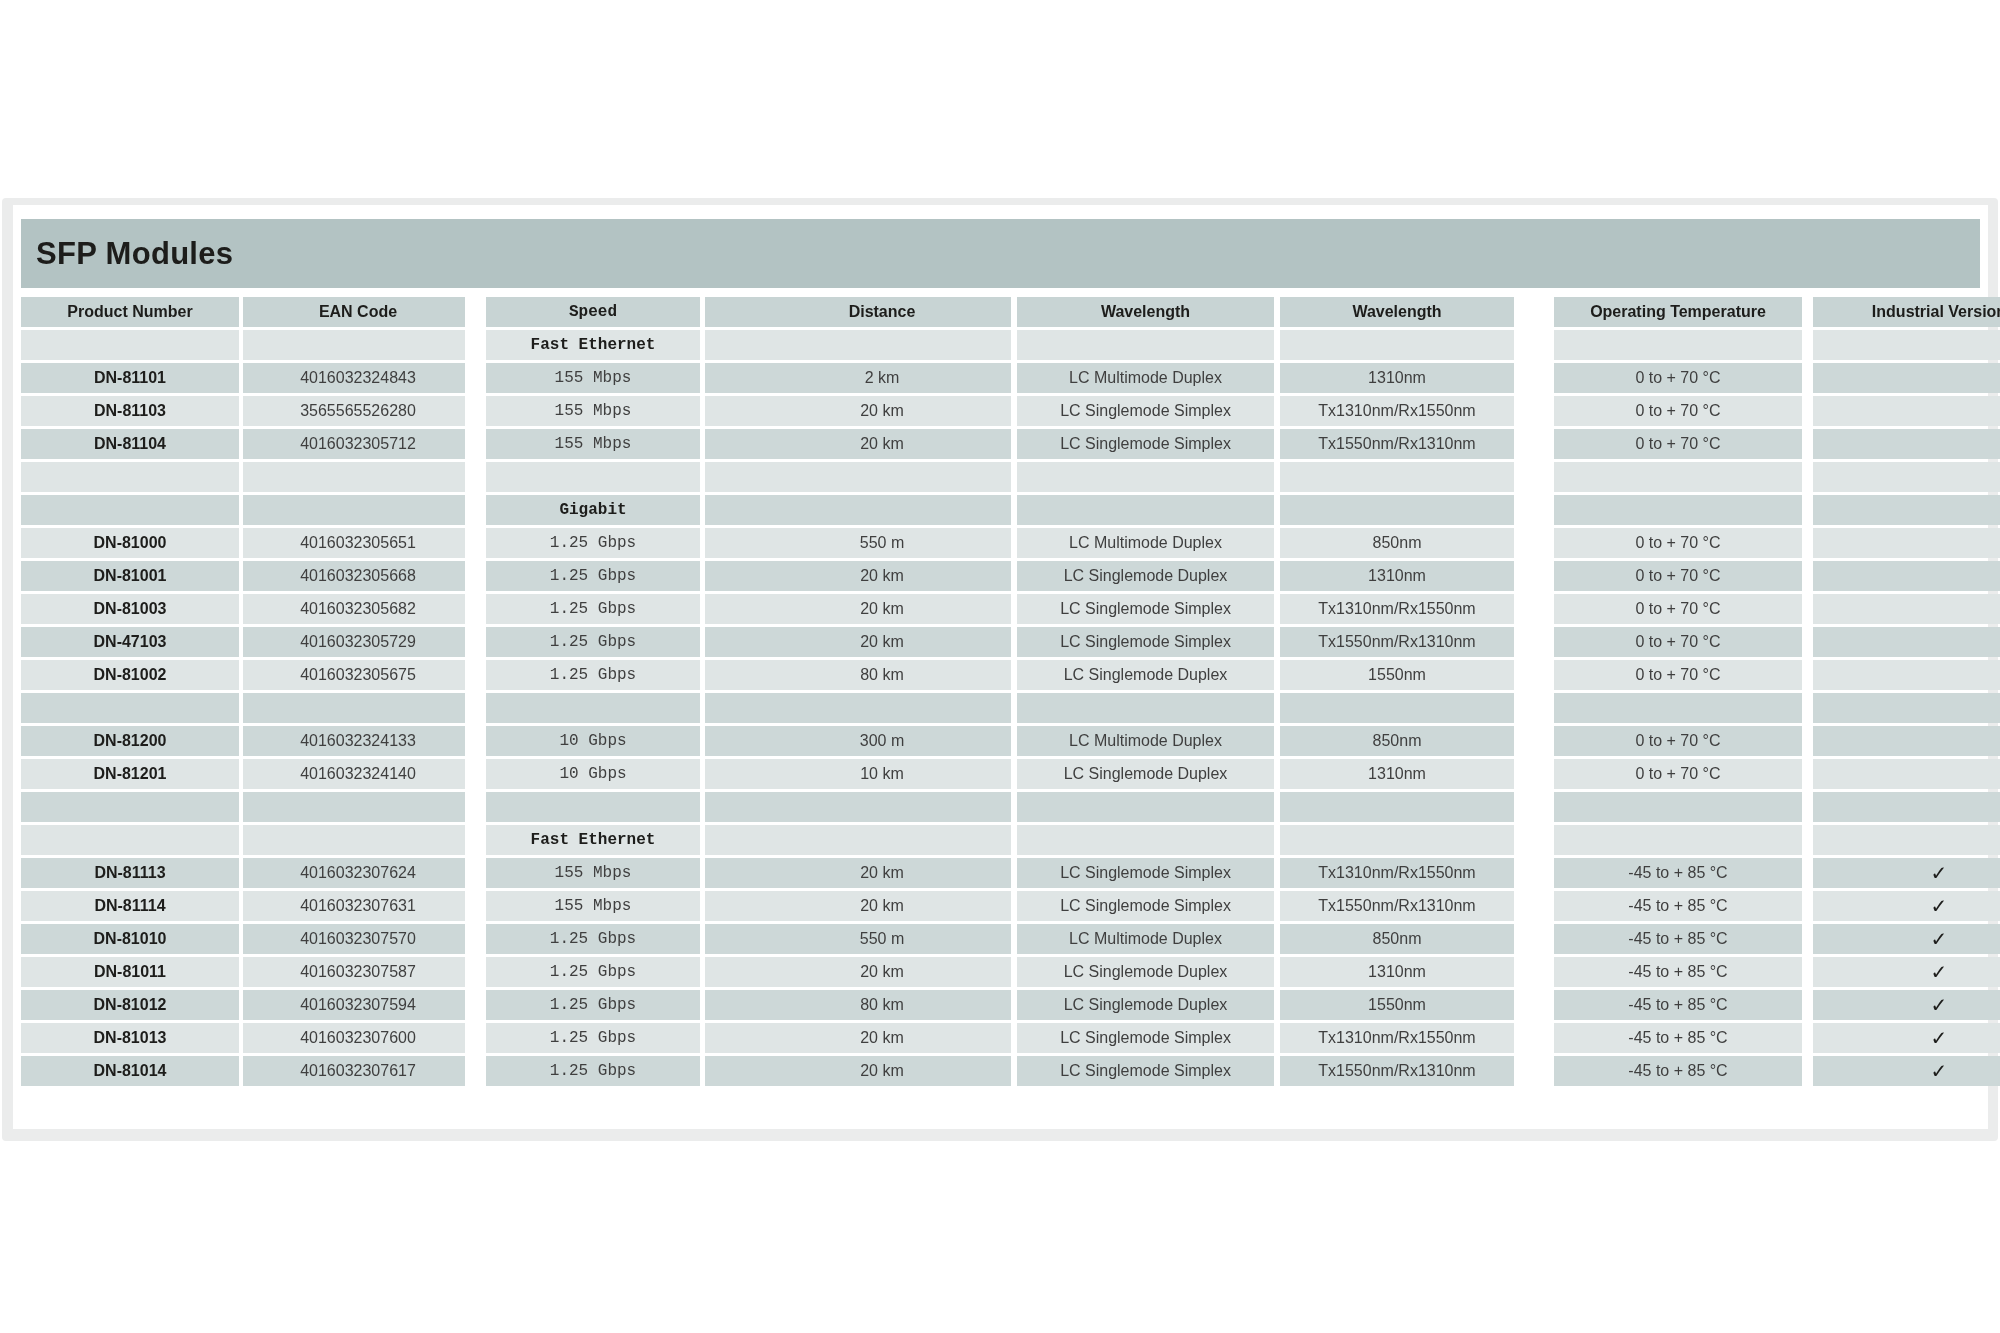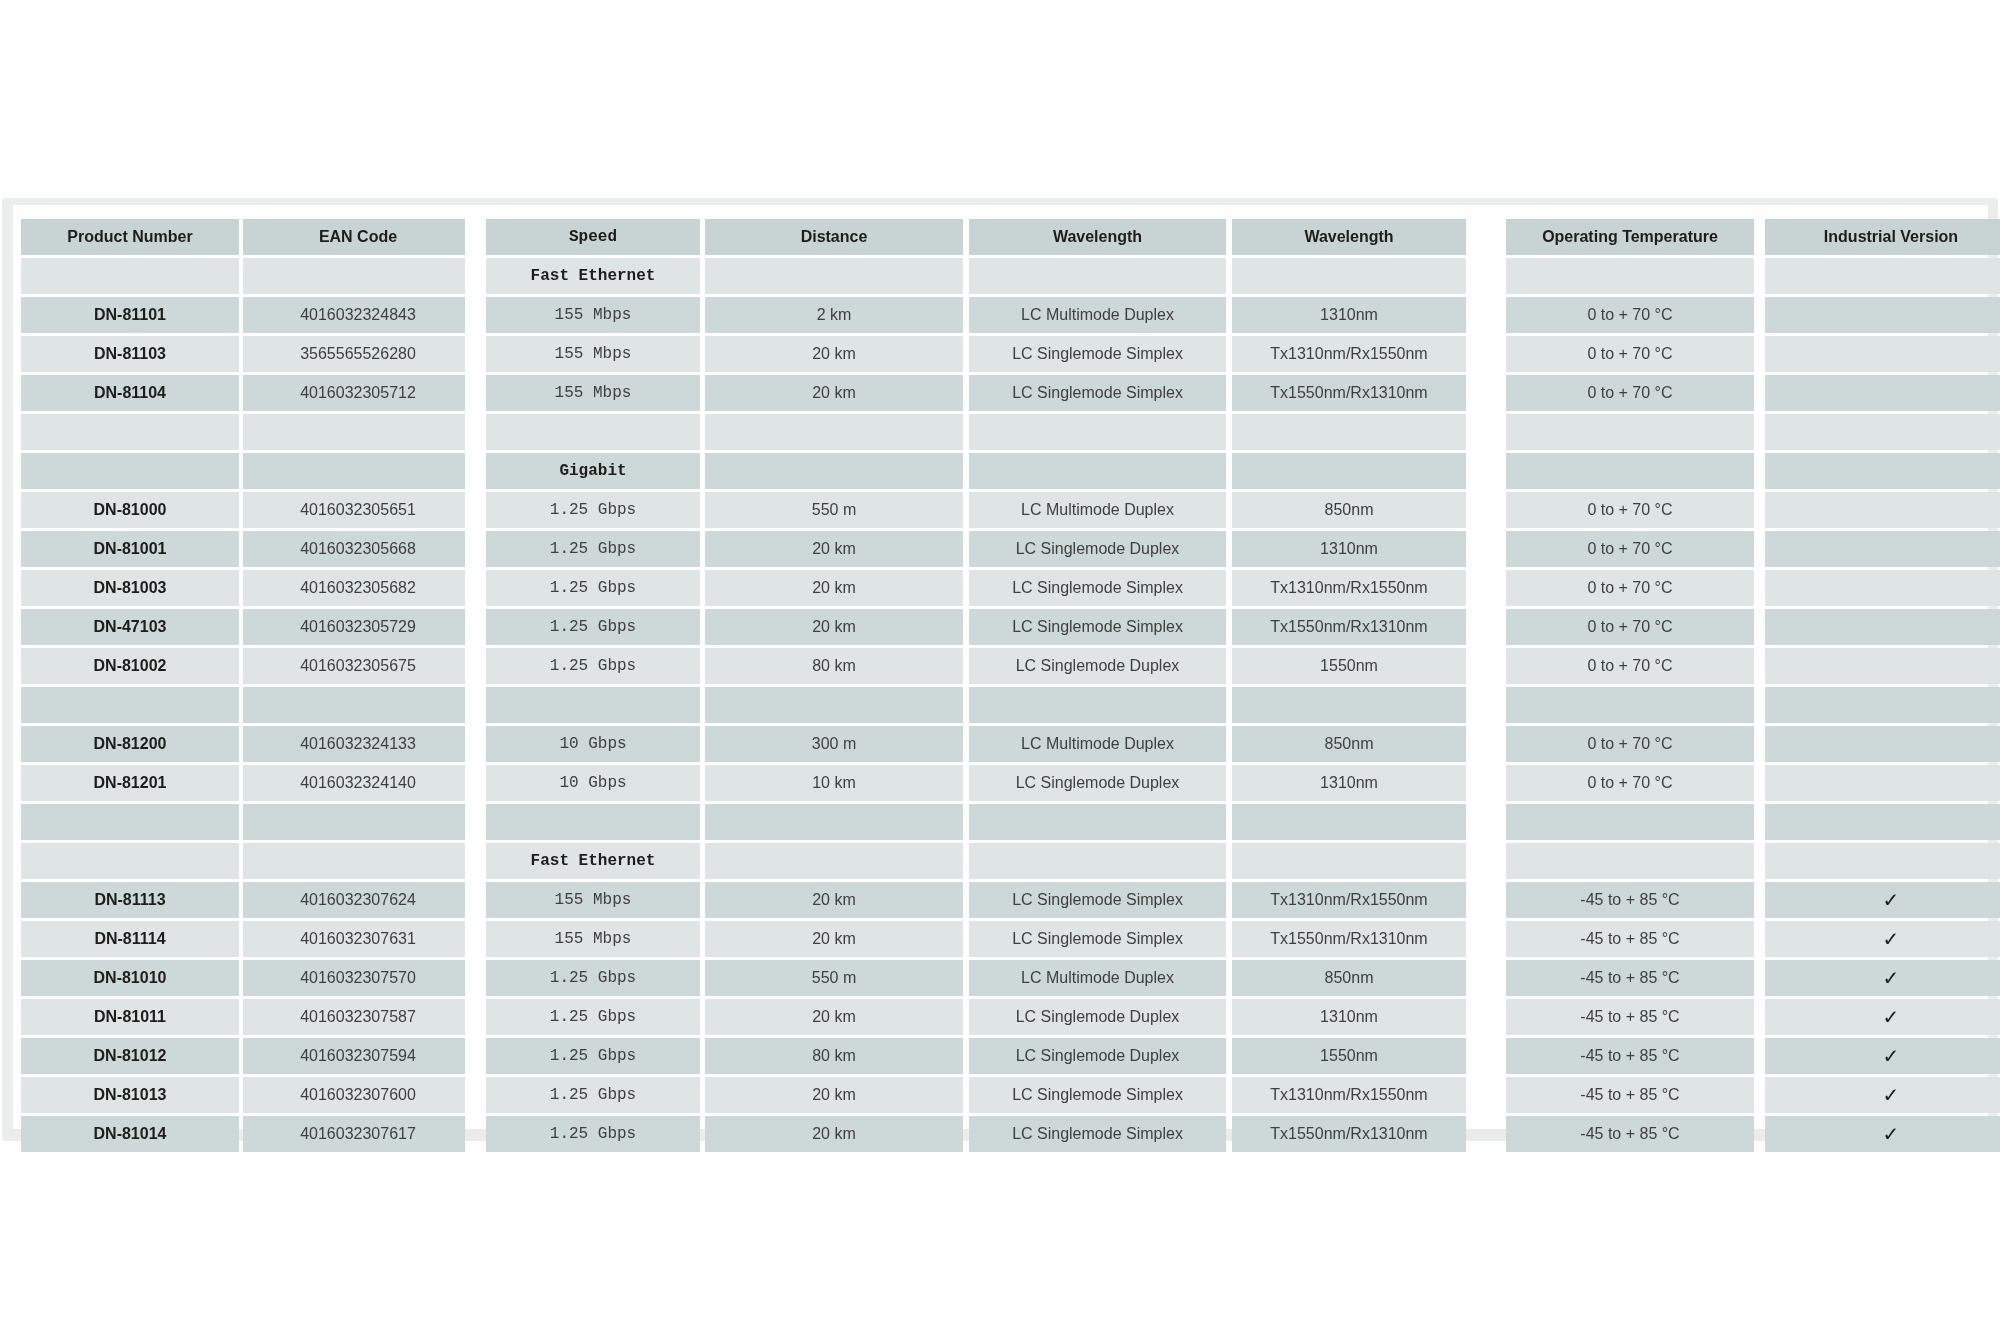--- a/index.html
+++ b/index.html
@@ -38,58 +38,61 @@
     align-items: center;
     padding-left: 15px;
     margin-bottom: 9px;
     font-size: 31px;
     font-weight: bold;
     color: var(--text-dark);
     letter-spacing: 0.3px;
   }
   .row {
     display: flex;
-    height: 36px;
+    height: 30px;
     margin-top: 3px;
   }
   .row.header { margin-top: 0; }
   .cell {
     flex: none;
     height: 100%;
     display: flex;
     align-items: center;
     justify-content: center;
     font-size: 16px;
     color: var(--text-body);
     white-space: nowrap;
     overflow: hidden;
   }
   .c0 { width: 218px; margin-right: 4px; }
   .c1 { width: 214px; margin-right: 21px; padding-left: 8px; }
   .c2 { width: 214px; margin-right: 5px; font-family: Liberation Mono, monospace; }
-  .c3 { width: 258px; margin-right: 6px; }
+  .c3 { width: 258px; margin-right: 6px; padding-left: 48px; }
   .c4 { width: 257px; margin-right: 6px; }
   .c5 { width: 234px; margin-right: 40px; }
   .c6 { width: 248px; margin-right: 11px; }
   .c7 { width: 252px; margin-right: 0; }
   .shade-light { background: var(--row-light); }
   .shade-dark  { background: var(--row-dark); }
   .header .cell {
     background: var(--header-cell);
     font-weight: bold;
     color: var(--text-dark);
   }
   .bold { font-weight: bold; color: var(--text-dark); }
   .check-icon { font-size: 20px; color: var(--text-dark); line-height: 1; }
 </style>
 </head>
 <body style="--frame: #ebecec; --title-bar: #b3c3c3; --header-cell: #c8d4d4; --row-dark: #cdd8d8; --row-light: #dfe5e5; --text-dark: #1d1d1b; --text-body: #3f3f3f;">
 
 <div class="frame">
   <div class="inner">
+    <div class="titlebar">
+      <span>SFP Modules</span>
+    </div>
     <div>
       <div class="row header" id="header-row">
           <div class="cell c0">Product Number</div>
           <div class="cell c1">EAN Code</div>
           <div class="cell c2">Speed</div>
           <div class="cell c3">Distance</div>
           <div class="cell c4">Wavelength</div>
           <div class="cell c5">Wavelength</div>
           <div class="cell c6">Operating Temperature</div>
           <div class="cell c7">Industrial Version</div>

